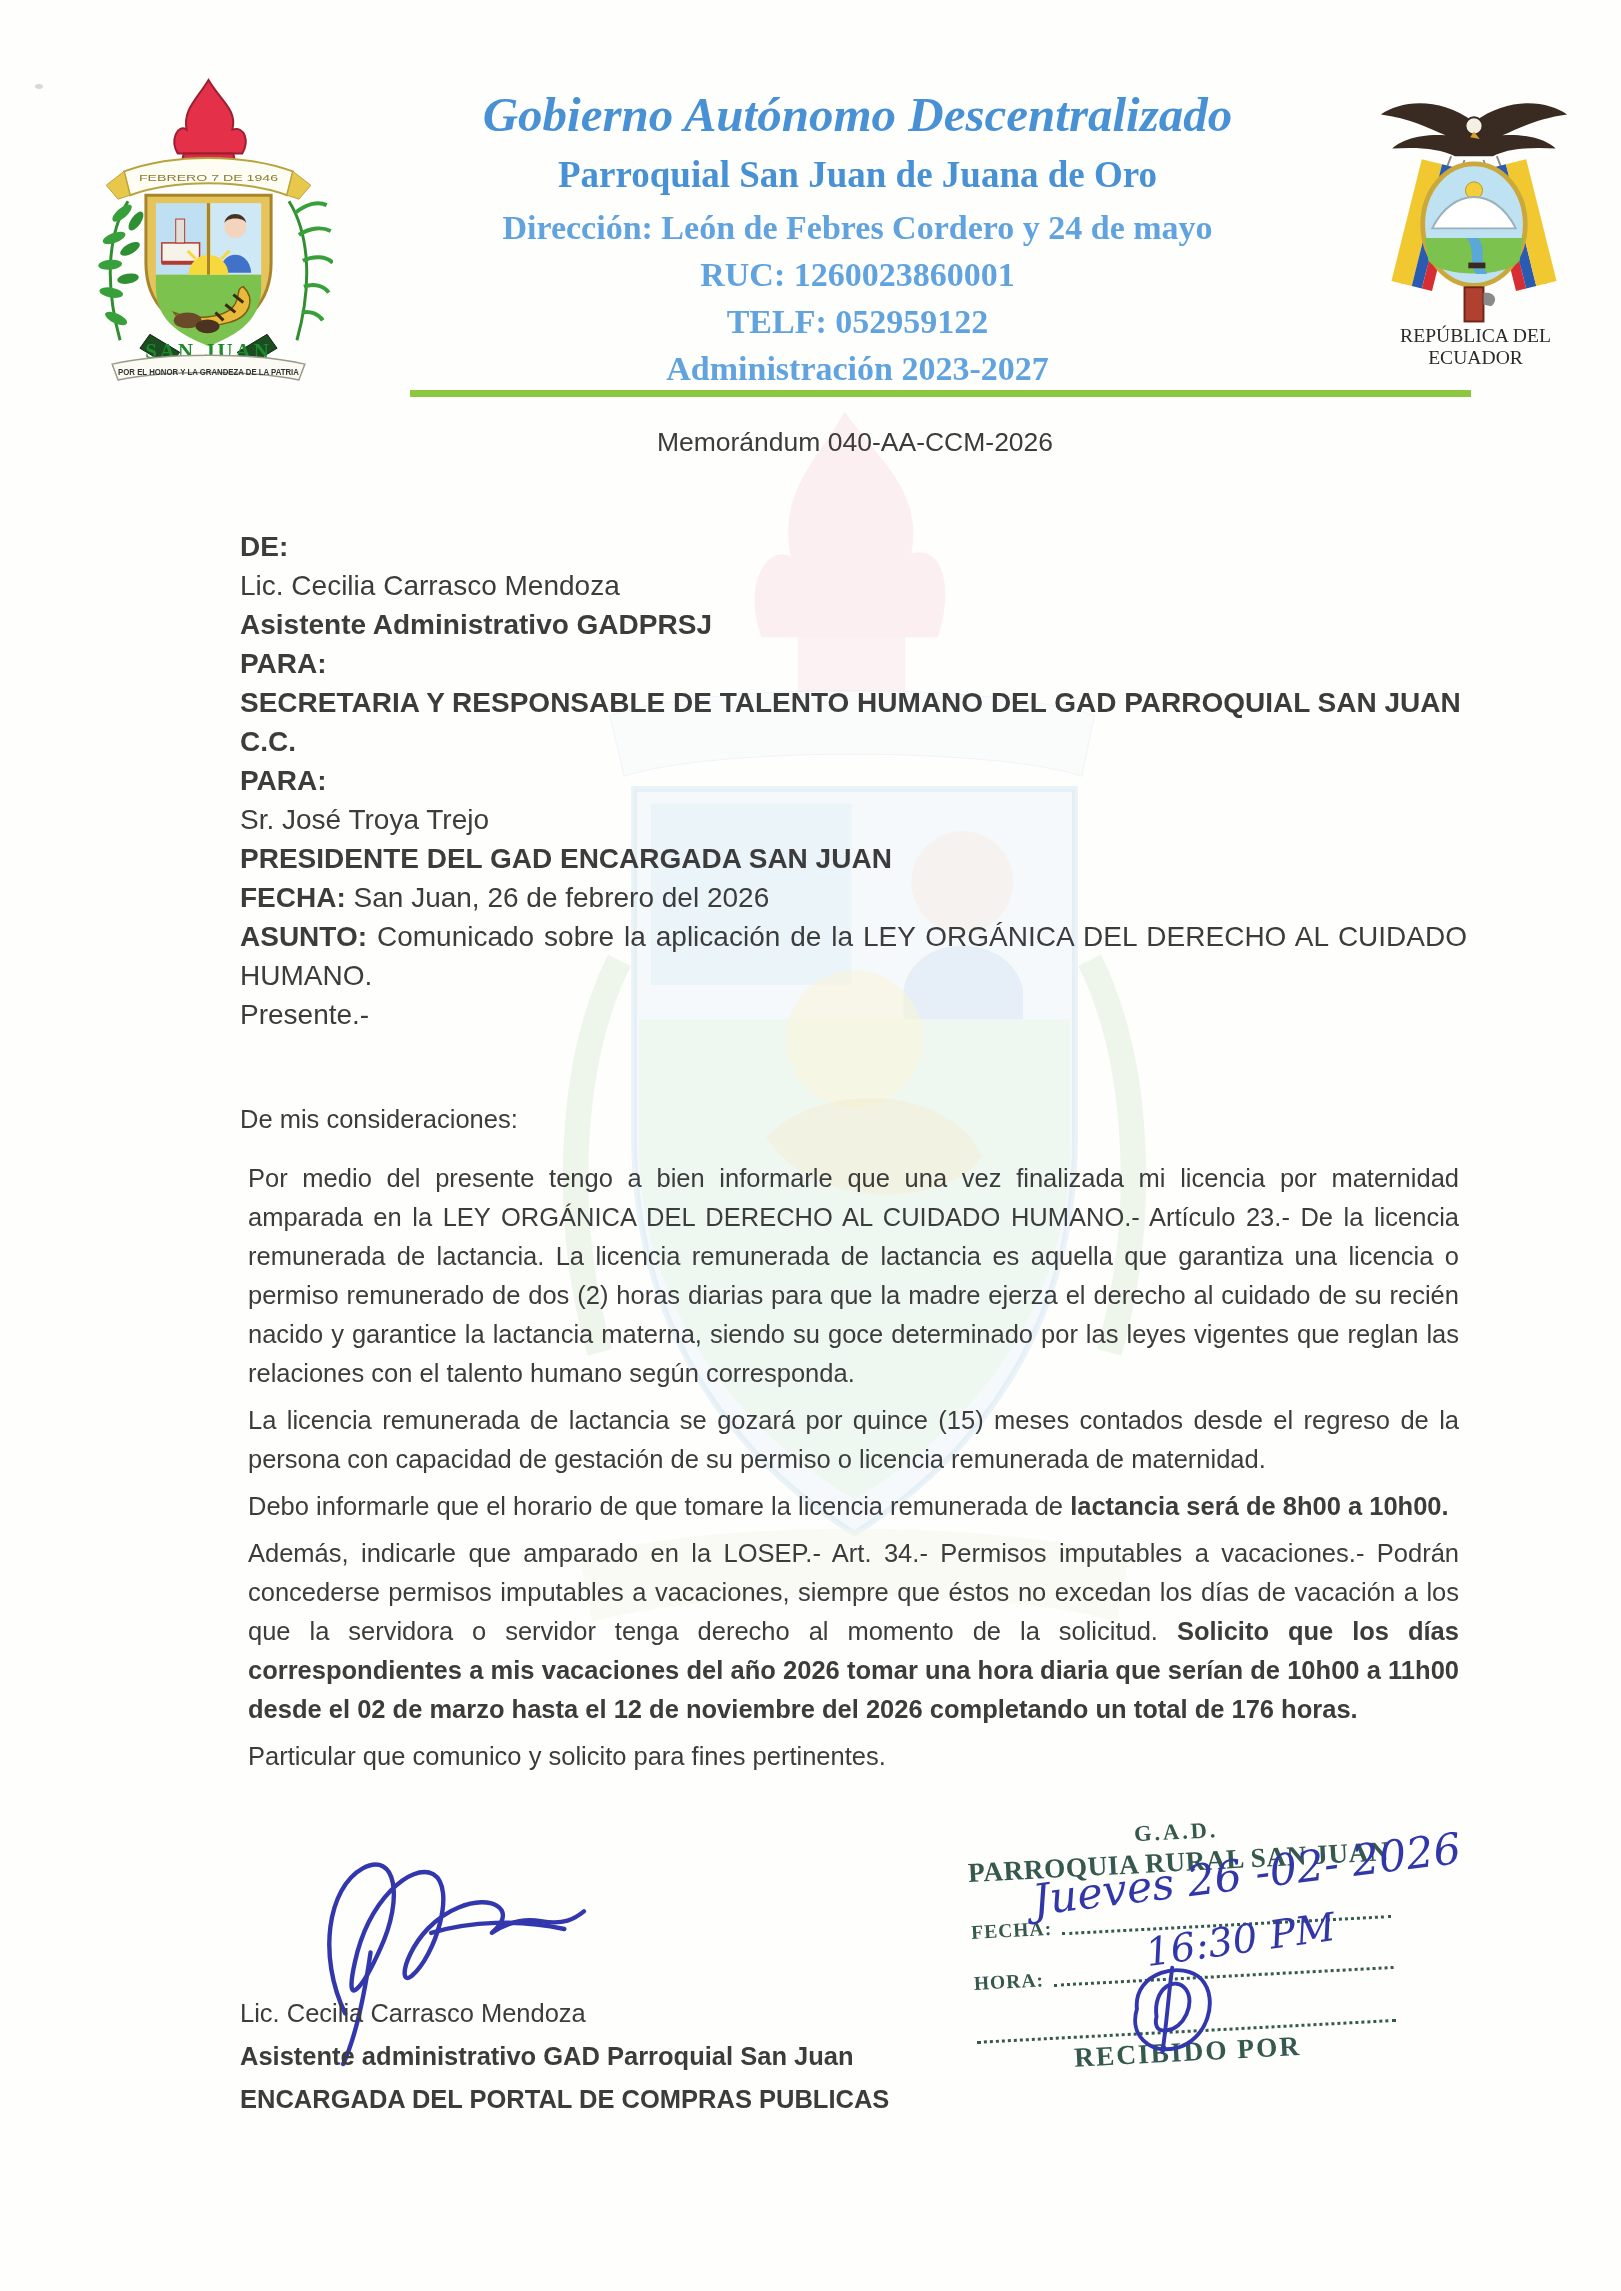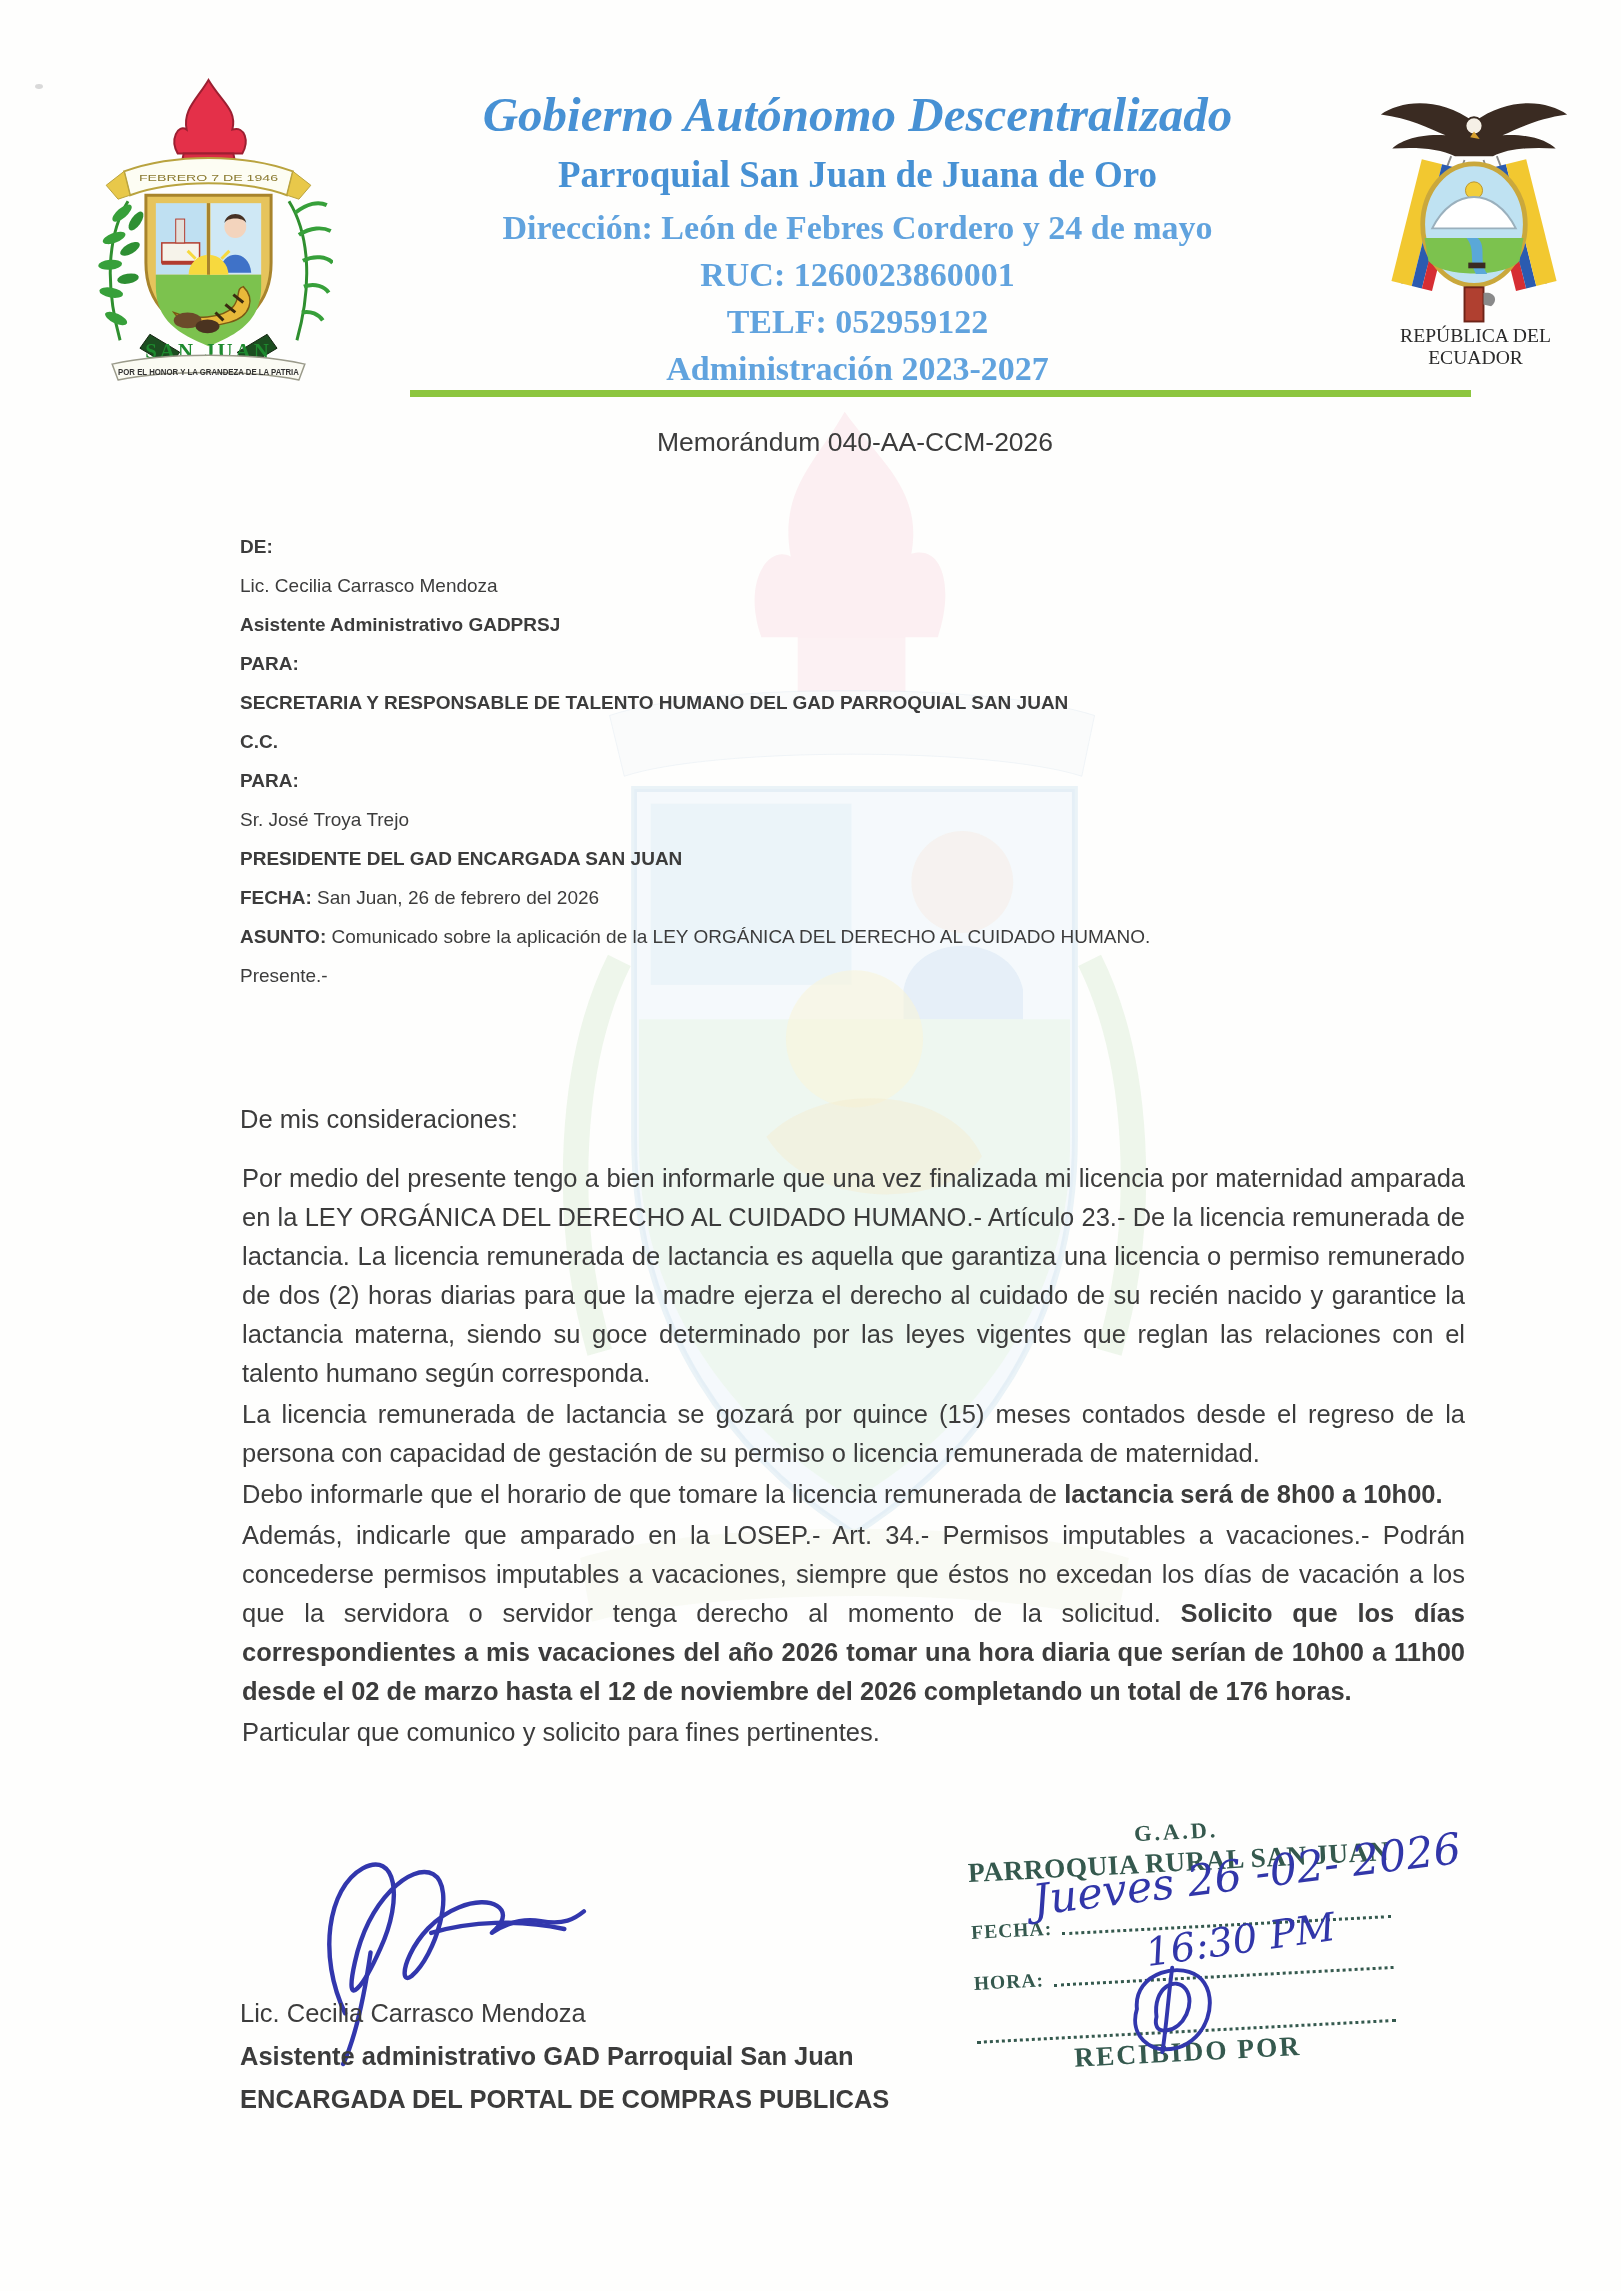--- a/index.html
+++ b/index.html
@@ -14,27 +14,27 @@
   .green-rule{position:absolute;left:410px;top:390px;width:1061px;height:6.9px;background:#8dc63f;}
   .crest-wrap{position:absolute;left:84px;top:74px;width:249px;height:308px;}
   .emblem-wrap{position:absolute;left:1368px;top:84px;width:212px;height:247px;}
   .emblem-caption{position:absolute;left:1353px;top:325px;width:245px;text-align:center;
                   font-family:"Liberation Serif",serif;font-size:19.6px;color:#2b2b2b;}
   .speck{position:absolute;left:35px;top:84px;width:7.8px;height:4.9px;background:#d9d9d9;border-radius:50%;}
   
   .watermark{position:absolute;left:541px;top:392px;width:627px;height:1274px;opacity:.5;pointer-events:none;}
   
   .memo-number{position:absolute;left:240px;top:427px;width:1230px;text-align:center;font-size:26.5px;color:#3c3c3c;}
-  .recipients{position:absolute;left:240px;top:527px;width:1227px;font-size:19px;line-height:39px;}
+  .recipients{position:absolute;left:240px;top:527px;width:1227px;font-size:28px;line-height:39px;}
   .recipients .ln{min-height:39px;}
   .b{font-weight:700;}
   .just{text-align:justify;}
   .bodyblock{position:absolute;left:240px;top:1100px;width:1227px;font-size:25.5px;line-height:39px;}
   .salutation{margin:0 0 19.6px 0;}
-  .bodyblock p{margin:2px;text-align:justify;}
+  .bodyblock p{margin:8px;text-align:justify;}
   .closing{margin-top:13.7px;text-align:left !important;}
   
   .sig-svg{position:absolute;left:284px;top:1837px;width:314px;height:230px;}
   .sig-block{position:absolute;left:240px;top:1992px;width:882px;font-size:25.5px;line-height:43px;}
   
   .stamp{position:absolute;left:972px;top:1819px;width:420px;transform:rotate(-3deg);
          font-family:"Liberation Serif",serif;color:#35594e;}
   .stamp .org1{text-align:center;font-size:22.5px;font-weight:700;letter-spacing:2.9px;}
   .stamp .org2{text-align:center;font-size:27.4px;font-weight:700;letter-spacing:0.5px;white-space:nowrap;margin-top:2px;}
   .stamp .row{display:flex;align-items:flex-end;margin-top:29px;}

